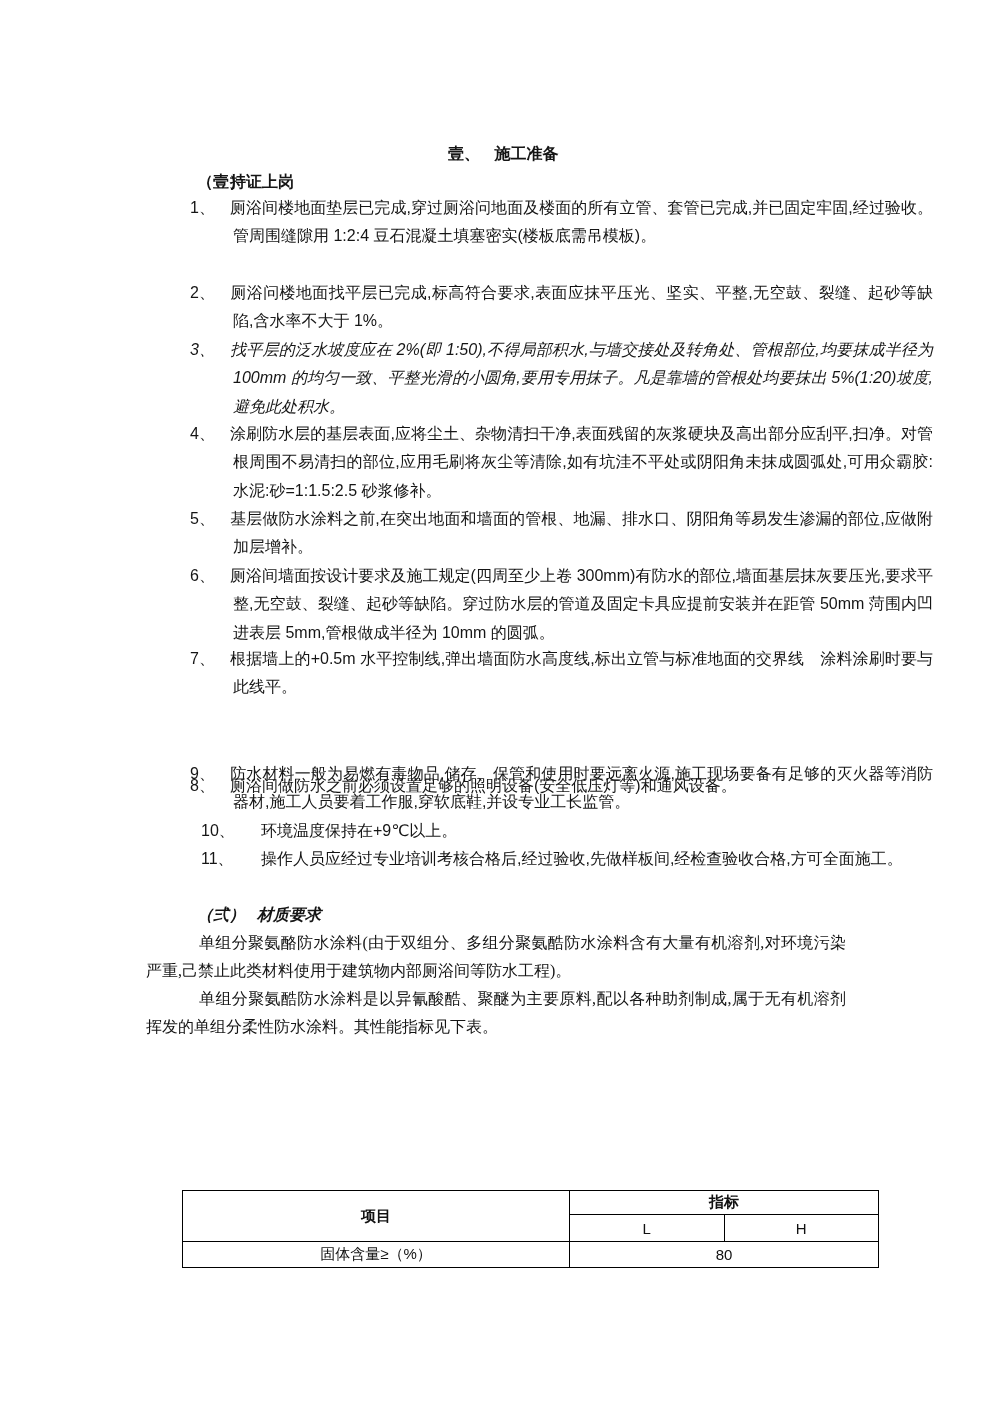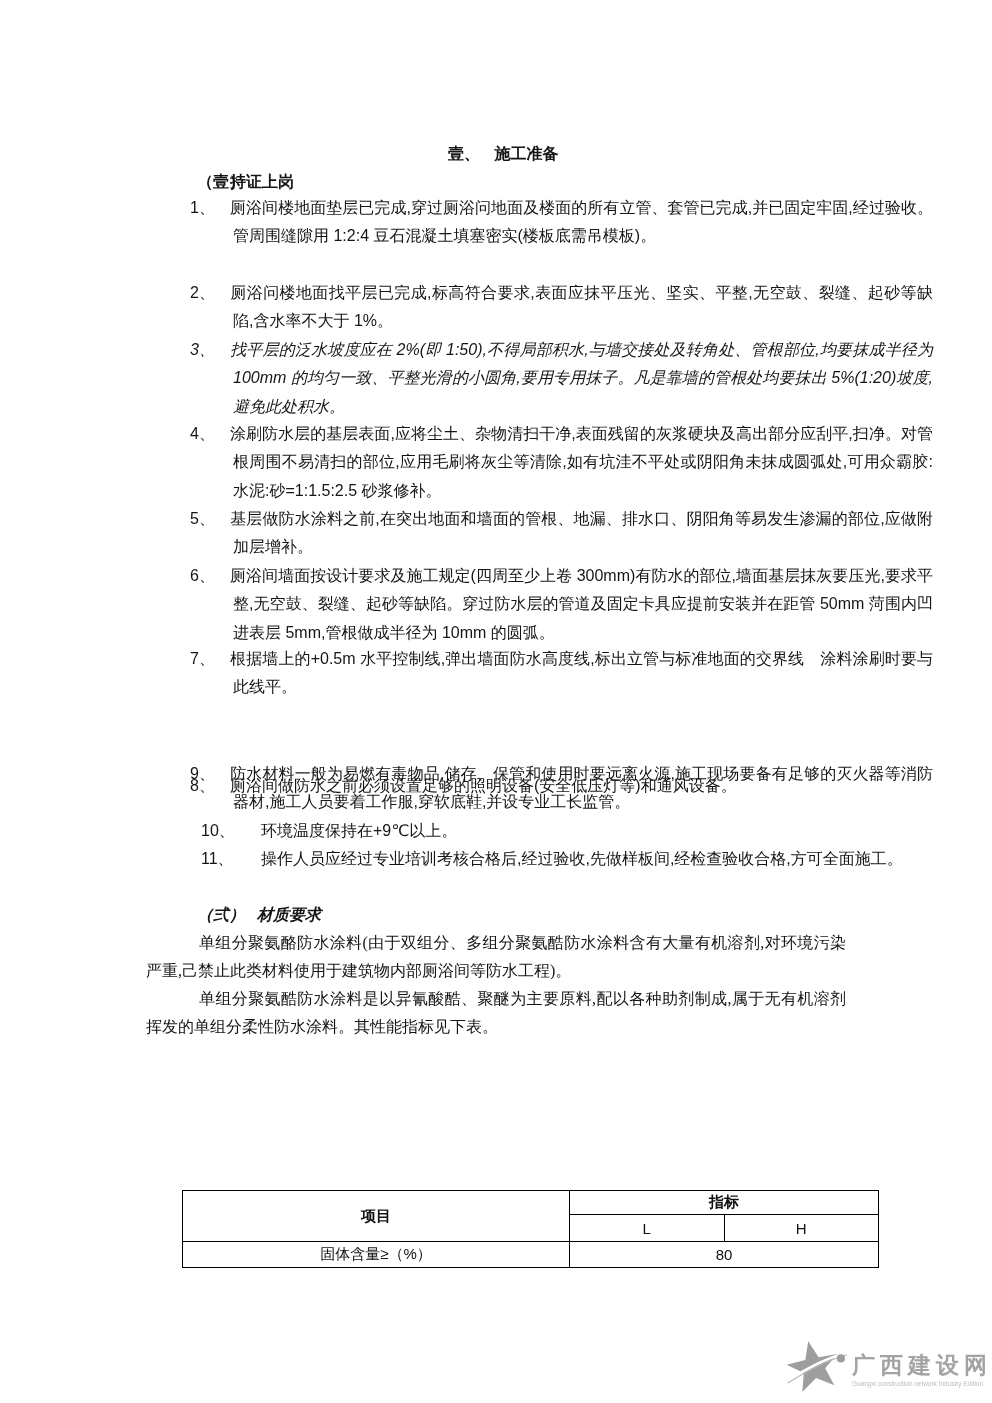--- a/index.html
+++ b/index.html
@@ -111,27 +111,13 @@
         <td class="c-l">L</td>
         <td class="c-h">H</td>
       </tr>
       <tr class="r3">
         <td>固体含量≥（%）</td>
         <td colspan="2">80</td>
       </tr>
     </tbody>
   </table>
 
-  <div class="watermark">
-    <svg class="wm-star" viewBox="0 0 100 88" xmlns="http://www.w3.org/2000/svg">
-      <g transform="rotate(-12 48 42)">
-        <polygon points="48,4 58,30 86,31 64,48 72,75 48,59 24,75 32,48 10,31 38,30" fill="#9e9e9e"></polygon>
-      </g>
-      <path d="M12 62 C 35 46, 70 28, 96 22" stroke="#ffffff" stroke-width="4" fill="none"></path>
-      <path d="M10 66 C 35 50, 72 31, 97 25" stroke="#b5b5b5" stroke-width="1.6" fill="none"></path>
-      <circle cx="88" cy="30" r="6" fill="#9e9e9e"></circle>
-    </svg>
-    <div class="wm-text">
-      <div class="wm-name">广西建设网</div>
-      <div class="wm-caption">Guangxi construction network Industry Edition</div>
-    </div>
-  </div>
 </div>
 
 </body></html>

